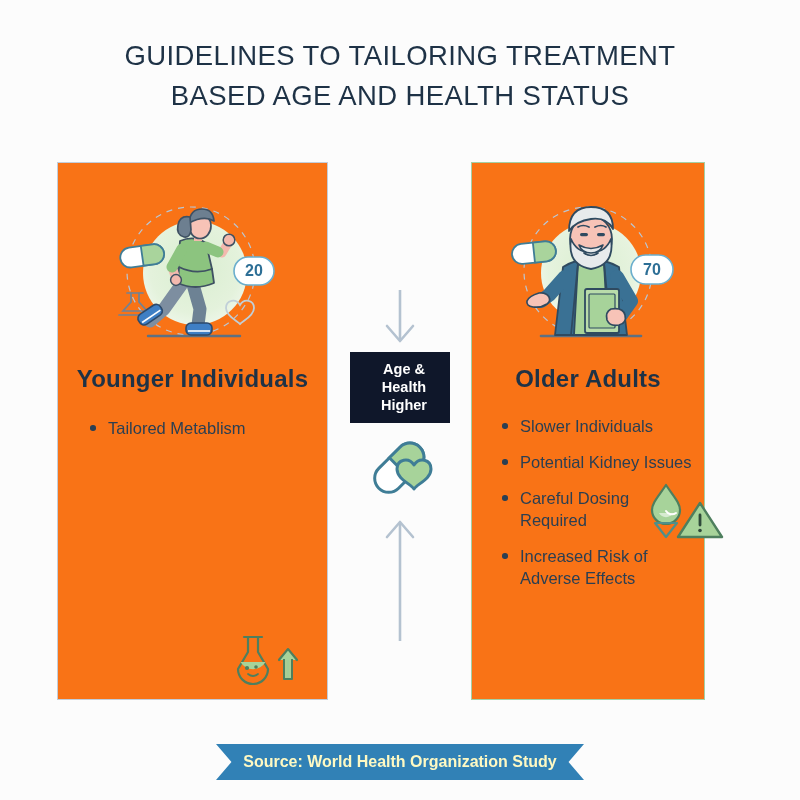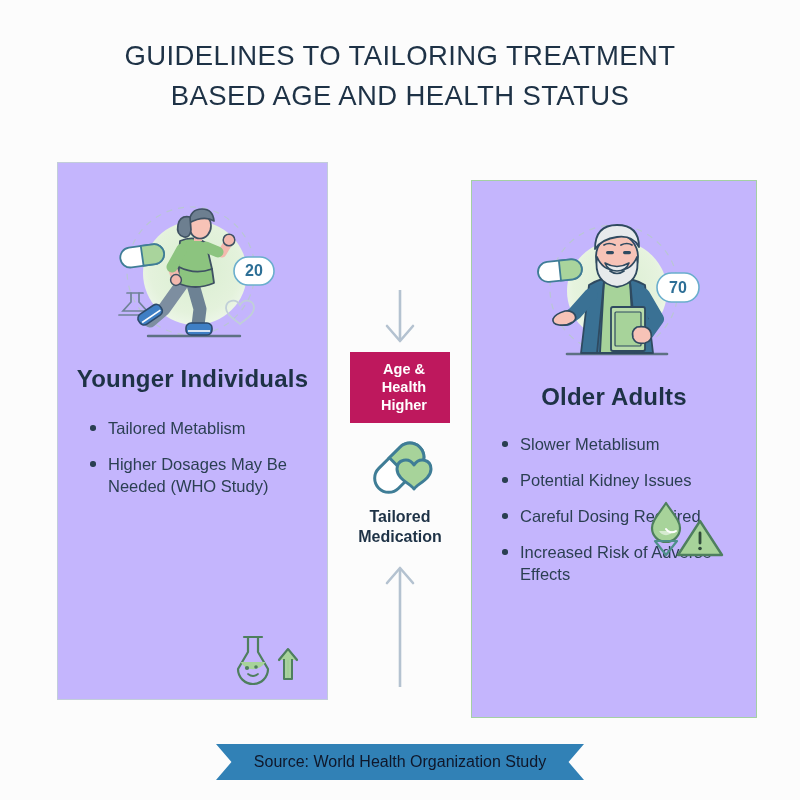--- a/index.html
+++ b/index.html
@@ -31,33 +31,32 @@
     color: #1e3246;
     line-height: 40px;
     text-transform: uppercase;
   }
 
   
   .panel {
     position: absolute;
     top: 162px;
     height: 538px;
-    background: #c4b5fd;
+    background: #f97316;
     box-sizing: border-box;
   }
   .panel-left {
     left: 57px;
     width: 271px;
     border: 1.6px solid #c2cdda;
   }
   .panel-right {
     left: 471px;
-    width: 286px;
+    width: 234px;
     border: 1.6px solid #a4d0a4;
-    margin-top: 18px;
   }
 
   .illus-wrap {
     position: absolute;
     top: 34px;
     left: 0;
     width: 100%;
     height: 160px;
     display: flex;
     align-items: center;
@@ -120,21 +119,21 @@
     left: 343px;
     top: 290px;
     width: 114px;
     text-align: center;
   }
   .arrow-svg { display: block; margin: 0 auto; }
 
   .age-badge {
     margin: 4px auto 0 auto;
     width: 100px;
-    background: #be185d;
+    background: #0f172a;
     color: #ffffff;
     font-size: 14.5px;
     font-weight: bold;
     line-height: 18px;
     padding: 8px 4px 9px 12px;
     box-sizing: border-box;
   }
 
   .pill-heart { margin-top: 18px; }
 
@@ -147,27 +146,28 @@
   }
 
   
   .ribbon {
     position: absolute;
     left: 216px;
     top: 744px;
     width: 368px;
     height: 36px;
     background: #3181b6;
-    color: #0f172a;
+    color: #fef9c3;
     font-size: 16px;
     display: flex;
     align-items: center;
     justify-content: center;
     -webkit-clip-path: polygon(0 0, 100% 0, 100% 100%, 0 100%, 4.2% 50%);
     clip-path: polygon(0% 0%, 100% 0%, 95.8% 50%, 100% 100%, 0% 100%, 4.2% 50%);
+    font-weight: bold;
   }
 </style>
 </head>
 <body>
 
 <div class="title-block">
   <div class="title-line">GUIDELINES TO TAILORING TREATMENT</div>
   <div class="title-line">BASED AGE AND HEALTH STATUS</div>
 </div>
 
@@ -240,21 +240,20 @@
         <rect x="146" y="60" width="40" height="28" rx="14" fill="#ffffff" stroke="#6aaecd" stroke-width="1.6"></rect>
         <text x="166" y="79" text-anchor="middle" font-family="Liberation Sans, sans-serif" font-size="16" font-weight="bold" fill="#2d6f96">20</text>
       </g>
     </svg>
   </div>
 
   <div class="panel-heading">Younger Individuals</div>
 
   <ul class="bullets">
     <li>Tailored Metablism</li>
-    <li>Higher Dosages May Be Needed (WHO Study)</li>
   </ul>
 
   <div class="icon-cluster flask-cluster">
     <svg width="72" height="56" viewBox="0 0 72 56">
       <g stroke="#4e7f5e" stroke-width="2.2" fill="none" stroke-linecap="round" stroke-linejoin="round">
         <path d="M12 4 h18"></path>
         <path d="M16 4 v15 L6 36 a15 15 0 1 0 30 0 L26 19 V4"></path>
       </g>
       <path d="M8.5 29 a14.5 14.5 0 0 0 25 0 z" fill="#a7d39a"></path>
       <circle cx="15" cy="35" r="2.1" fill="#4e7f5e"></circle>
@@ -285,24 +284,20 @@
   </div>
 
   <svg class="pill-heart" width="88" height="56" viewBox="0 0 88 56">
     <g transform="rotate(-45 44 26)">
       <rect x="14" y="12" width="58" height="28" rx="14" fill="#ffffff" stroke="#3f7d96" stroke-width="3"></rect>
       <path d="M43 12 H58 A14 14 0 0 1 58 40 H43 Z" fill="#a7d39a" stroke="#3f7d96" stroke-width="3"></path>
     </g>
     <path d="M58 24 c-5 -8 -17 -6 -17 4 c0 10 14 15 17 20 c3 -5 17 -10 17 -20 c0 -10 -12 -12 -17 -4 z" fill="#a7d39a" stroke="#3f7d96" stroke-width="3" stroke-linejoin="round"></path>
   </svg>
 
-  <div class="tailored">
-    <div>Tailored</div>
-    <div>Medication</div>
-  </div>
 
   <svg class="arrow-svg" style="margin-top:14px" width="36" height="126" viewBox="0 0 36 126">
     <path d="M18 126 V10" stroke="#b4c2d0" stroke-width="2.6" stroke-linecap="round" fill="none"></path>
     <path d="M5 22 L18 7 L31 22" stroke="#b4c2d0" stroke-width="2.6" fill="none" stroke-linecap="round" stroke-linejoin="round"></path>
   </svg>
 </div>
 
 <div class="panel panel-right">
 
   <div class="illus-wrap">
@@ -362,21 +357,21 @@
       <g>
         <rect x="150" y="58" width="42" height="29" rx="14.5" fill="#ffffff" stroke="#6aaecd" stroke-width="1.6"></rect>
         <text x="171" y="78" text-anchor="middle" font-family="Liberation Sans, sans-serif" font-size="16" font-weight="bold" fill="#2d6f96">70</text>
       </g>
     </svg>
   </div>
 
   <div class="panel-heading">Older Adults</div>
 
   <ul class="bullets">
-    <li>Slower Metablisum</li>
+    <li>Slower Individuals</li>
     <li>Potential Kidney Issues</li>
     <li>Careful Dosing Required</li>
     <li>Increased Risk of Adverse Effects</li>
   </ul>
 
   <div class="icon-cluster kidney-cluster">
     <svg width="76" height="60" viewBox="0 0 76 60">
 
       <g>
         <path d="M16 4 C24 16 30 22 30 29 a14 14 0 0 1 -28 0 C2 22 8 16 16 4 z" fill="#a7d39a" stroke="#4e7f5e" stroke-width="2.2" stroke-linejoin="round"></path>

